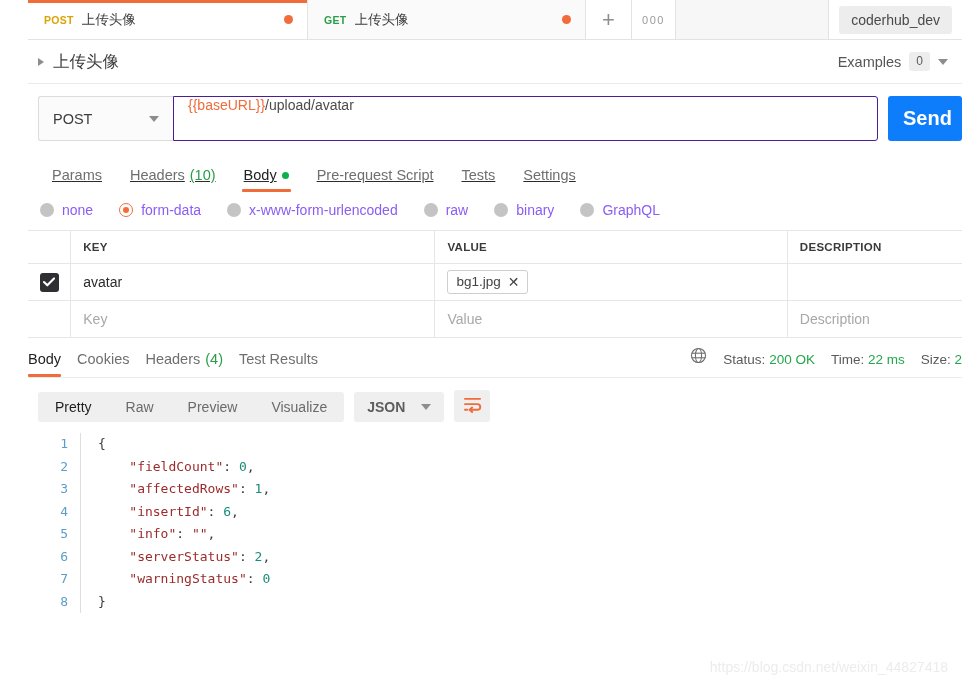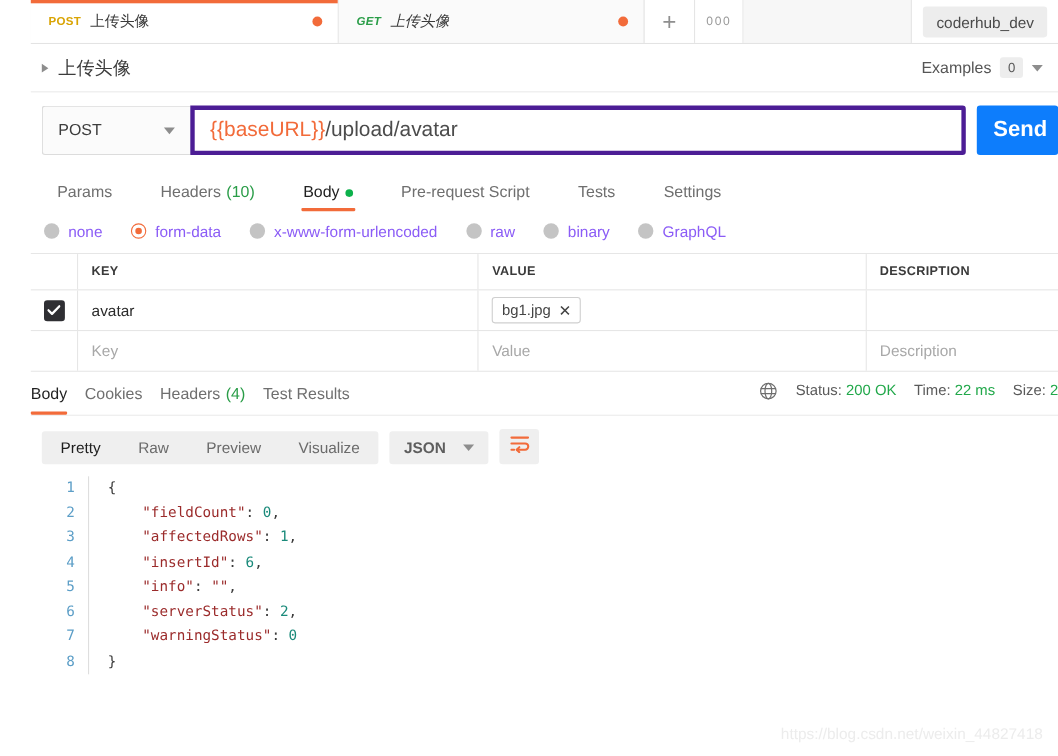--- a/index.html
+++ b/index.html
@@ -31,21 +31,21 @@
     border-right: 1px solid #e3e3e3;
     cursor: pointer;
     gap: 8px;
   }
   .tab.active { background: #ffffff; }
   .tab.active::before {
     content: "";
     position: absolute; left: 0; right: 0; top: 0;
     height: 3px; background: #f26b3a;
   }
-  .tab.inactive { background: #fafafa; font-style: italic; }
+  .tab.inactive { background: #fafafa; }
   .tab-method {
     font-size: 10.5px; font-weight: bold; letter-spacing: .3px;
     flex: 0 0 auto;
   }
   .m-post { color: #d9a404; }
   .m-get  { color: #2a9d48; }
   .tab-name {
     font-size: 13.5px; color: #3a3a3a;
     white-space: nowrap; overflow: hidden; text-overflow: ellipsis;
   }
@@ -120,26 +120,26 @@
     border: 1px solid #dcdcdc; border-right: none;
     border-radius: 3px 0 0 3px;
     background: #fbfbfb;
     padding: 0 14px;
     font-size: 14.5px; color: #3d3d3d;
     cursor: pointer;
     height: 45px;
   }
   .url-input {
     flex: 1 1 auto;
-    border: 4px solid #4c1d95;
+    border: 1px solid #4c1d95;
     border-radius: 0 3px 3px 0;
     background: #fff;
-    display: flex; align-items: center;
+    display: flex; align-items: flex-start;
     padding: 0 14px;
-    font-size: 19px;
+    font-size: 14px;
     height: 45px;
     cursor: text;
     overflow: hidden;
     white-space: nowrap;
   }
   .url-var { color: #f26b3a; }
   .url-rest { color: #4c4c4c; }
   .send-wrap { padding-left: 10px; display: flex; align-items: center; }
   .send-btn {
     background: #0d7dfc; color: #fff;
@@ -149,21 +149,22 @@
     display: flex; align-items: center; padding-left: 15px;
     cursor: pointer;
     overflow: hidden; white-space: nowrap;
   }
 
   
   .reqtabs {
     display: flex; align-items: flex-end;
     height: 38px;
     padding-left: 10px;
-    gap: 16px;
+    gap: 0;
+    text-decoration: underline;
   }
   .reqtab {
     position: relative;
     display: flex; align-items: center; gap: 5px;
     padding: 0 14px 9px 14px;
     font-size: 14.5px; color: #6f6f6f;
     cursor: pointer;
     white-space: nowrap;
   }
   .reqtab.active { color: #212121; }
@@ -264,21 +265,21 @@
   }
   .resptab:first-child { padding-left: 0; }
   .resptab.active { color: #1f1f1f; }
   .resptab.active::after {
     content: ""; position: absolute;
     left: 0; right: 16px; bottom: 0; height: 3px;
     background: #f26b3a; border-radius: 1px;
   }
   .resp-meta {
     margin-left: auto;
-    display: flex; align-items: flex-start; gap: 16px;
+    display: flex; align-items: flex-end; gap: 16px;
     padding-bottom: 10px; padding-right: 0;
     font-size: 13.5px; color: #5a5a5a;
     white-space: nowrap;
   }
   .meta-val { color: #21a84a; }
   .globe { color: #6e6e6e; }
 
   
   .viewbar {
     display: flex; align-items: flex-end;

